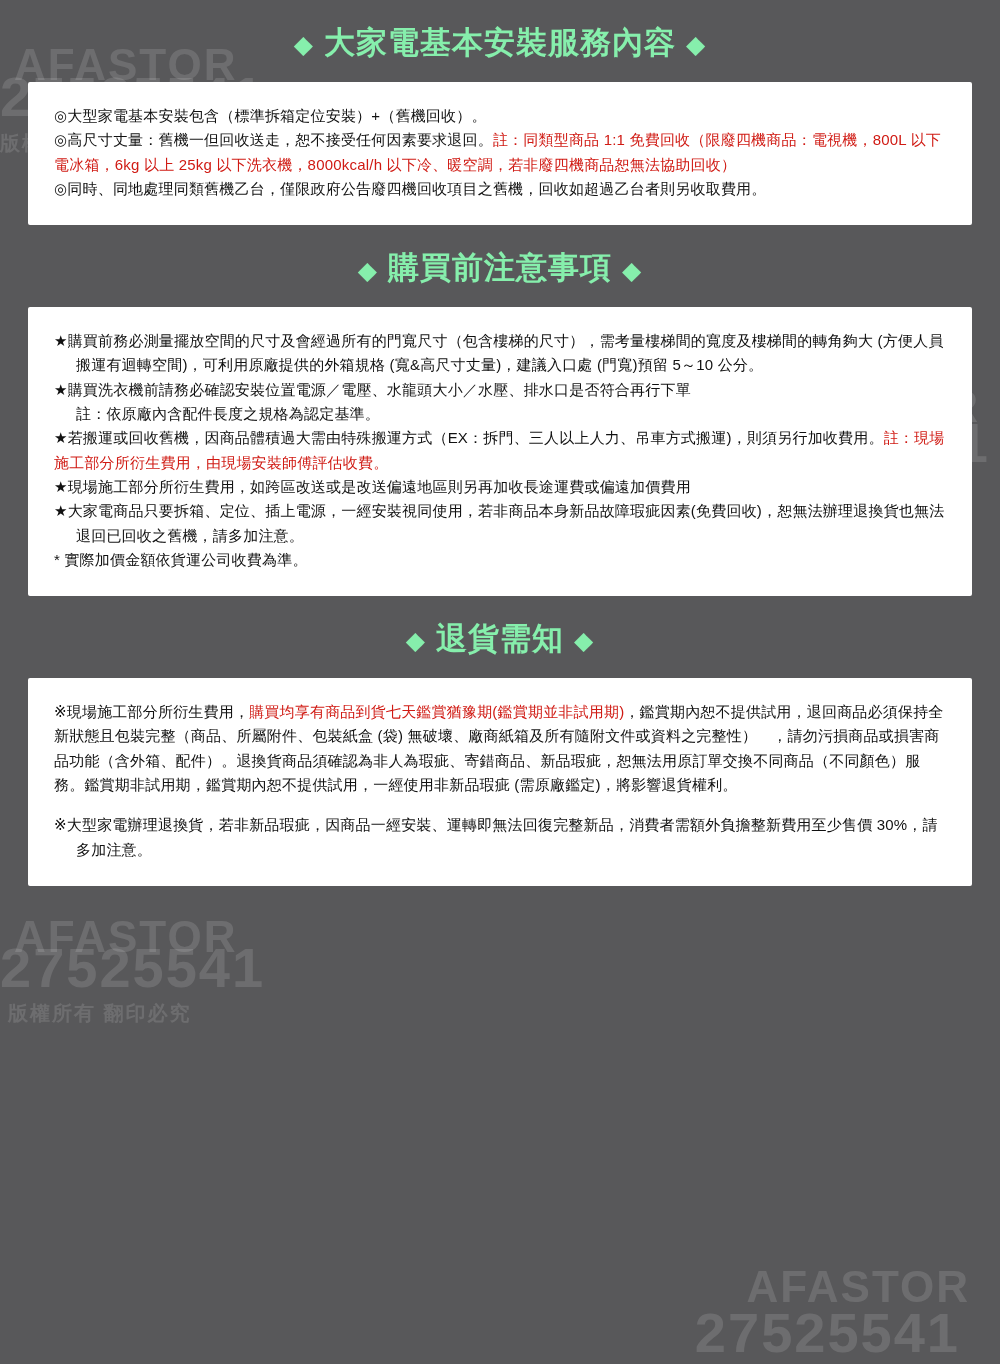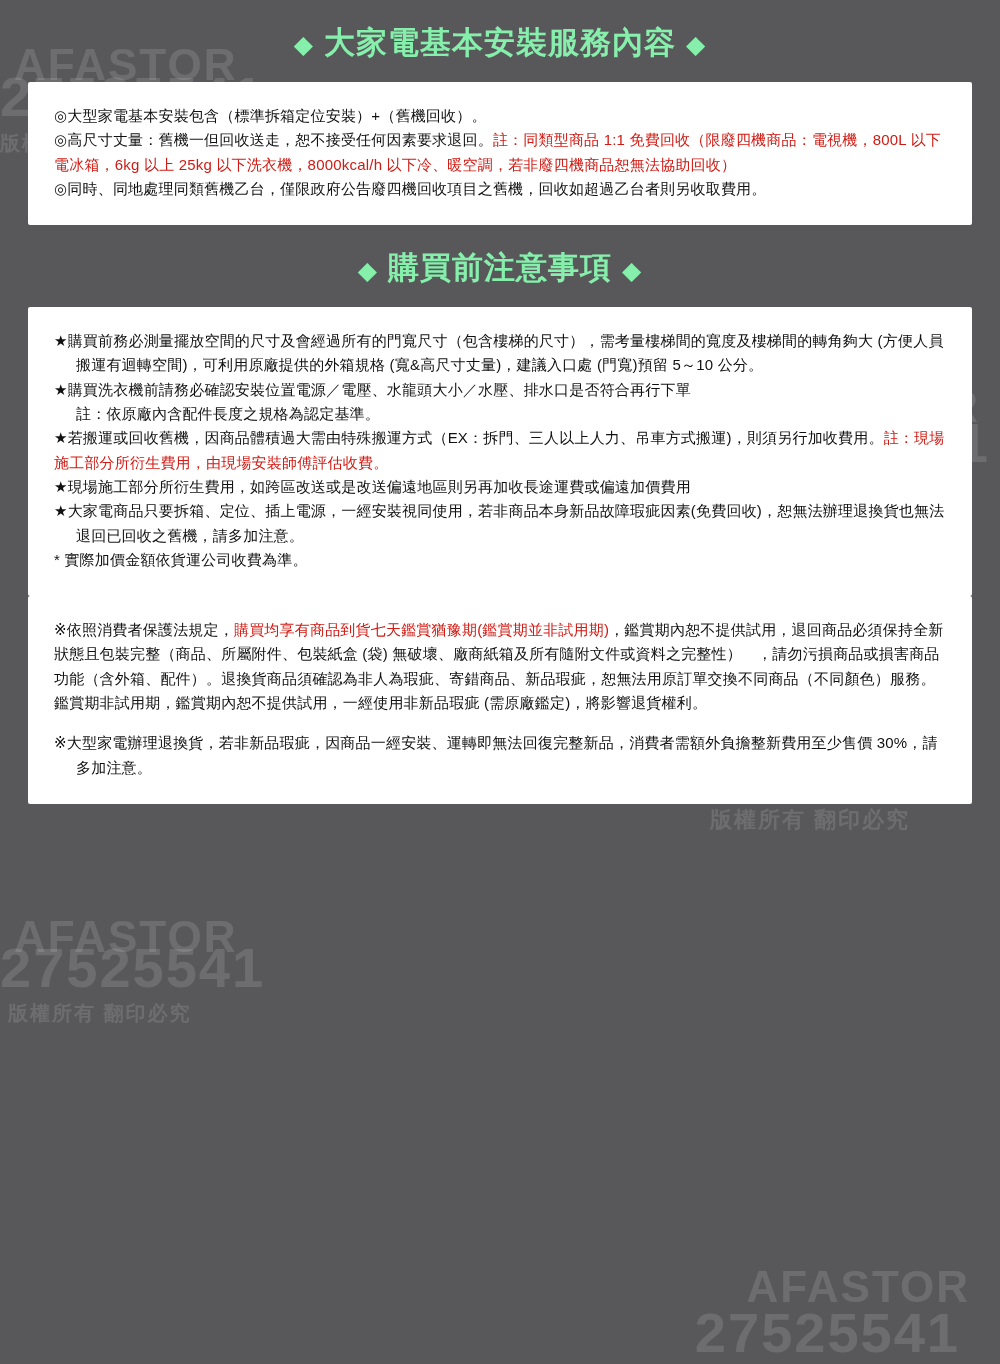--- a/index.html
+++ b/index.html
@@ -137,19 +137,22 @@
   <div class="card c2">
     <p class="indent">★購買前務必測量擺放空間的尺寸及會經過所有的門寬尺寸（包含樓梯的尺寸），需考量樓梯間的寬度及樓梯間的轉角夠大 (方便人員搬運有迴轉空間)，可利用原廠提供的外箱規格 (寬&amp;高尺寸丈量)，建議入口處 (門寬)預留 5～10 公分。</p>
     <p>★購買洗衣機前請務必確認安裝位置電源／電壓、水龍頭大小／水壓、排水口是否符合再行下單</p>
     <p class="note red">註：依原廠內含配件長度之規格為認定基準。</p>
     <p><span>★若搬運或回收舊機，因商品體積過大需由特殊搬運方式（EX：拆門、三人以上人力、吊車方式搬運)，則須另行加收費用。</span><span class="red">註：現場施工部分所衍生費用，由現場安裝師傅評估收費。</span></p>
     <p>★現場施工部分所衍生費用，如跨區改送或是改送偏遠地區則另再加收長途運費或偏遠加價費用</p>
     <p class="indent red">★大家電商品只要拆箱、定位、插上電源，一經安裝視同使用，若非商品本身新品故障瑕疵因素(免費回收)，恕無法辦理退換貨也無法退回已回收之舊機，請多加注意。</p>
     <p>* 實際加價金額依貨運公司收費為準。</p>
   </div>
 
+  <h1 class="section-title">
+    <span class="dia">◆</span><span>退貨需知</span><span class="dia">◆</span>
+  </h1>
   <div class="card c3">
-    <p><span>※依照消費者保護法規定，</span><span class="red">購買均享有商品到貨七天鑑賞猶豫期(鑑賞期並非試用期)</span><span>，鑑賞期內恕不提供試用，退回商品必須保持全新狀態且包裝完整（商品、所屬附件、包裝紙盒 (袋) 無破壞、廠商紙箱及所有隨附文件或資料之完整性）　，請勿污損商品或損害商品功能（含外箱、配件）。退換貨商品須確認為非人為瑕疵、寄錯商品、新品瑕疵，恕無法用原訂單交換不同商品（不同顏色）服務。鑑賞期非試用期，鑑賞期內恕不提供試用，一經使用非新品瑕疵 (需原廠鑑定)，將影響退貨權利。</span></p>
+    <p><span>※現場施工部分所衍生費用，</span><span class="red">購買均享有商品到貨七天鑑賞猶豫期(鑑賞期並非試用期)</span><span>，鑑賞期內恕不提供試用，退回商品必須保持全新狀態且包裝完整（商品、所屬附件、包裝紙盒 (袋) 無破壞、廠商紙箱及所有隨附文件或資料之完整性）　，請勿污損商品或損害商品功能（含外箱、配件）。退換貨商品須確認為非人為瑕疵、寄錯商品、新品瑕疵，恕無法用原訂單交換不同商品（不同顏色）服務。鑑賞期非試用期，鑑賞期內恕不提供試用，一經使用非新品瑕疵 (需原廠鑑定)，將影響退貨權利。</span></p>
     <div class="spacer"></div>
     <p class="indent red">※大型家電辦理退換貨，若非新品瑕疵，因商品一經安裝、運轉即無法回復完整新品，消費者需額外負擔整新費用至少售價 30%，請多加注意。</p>
   </div>
 
 </div>
 
 </body></html>

